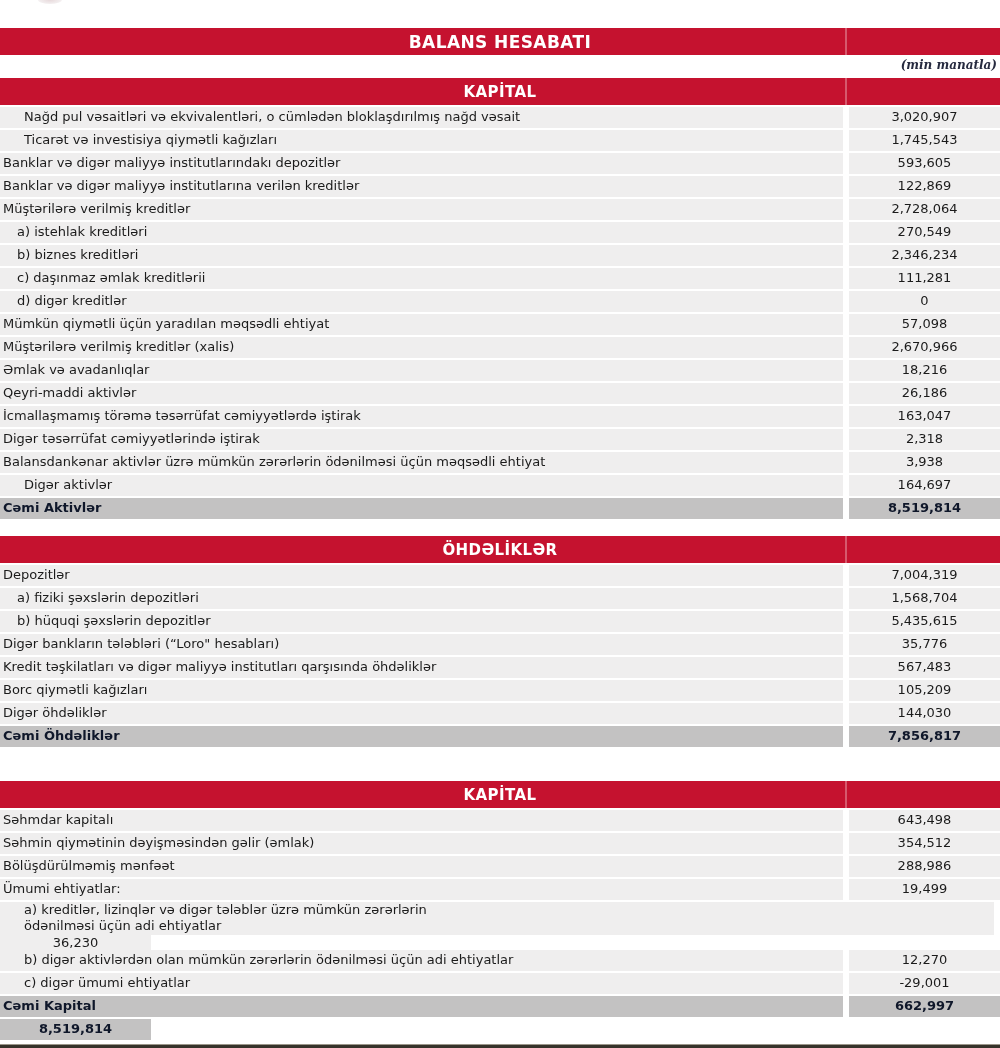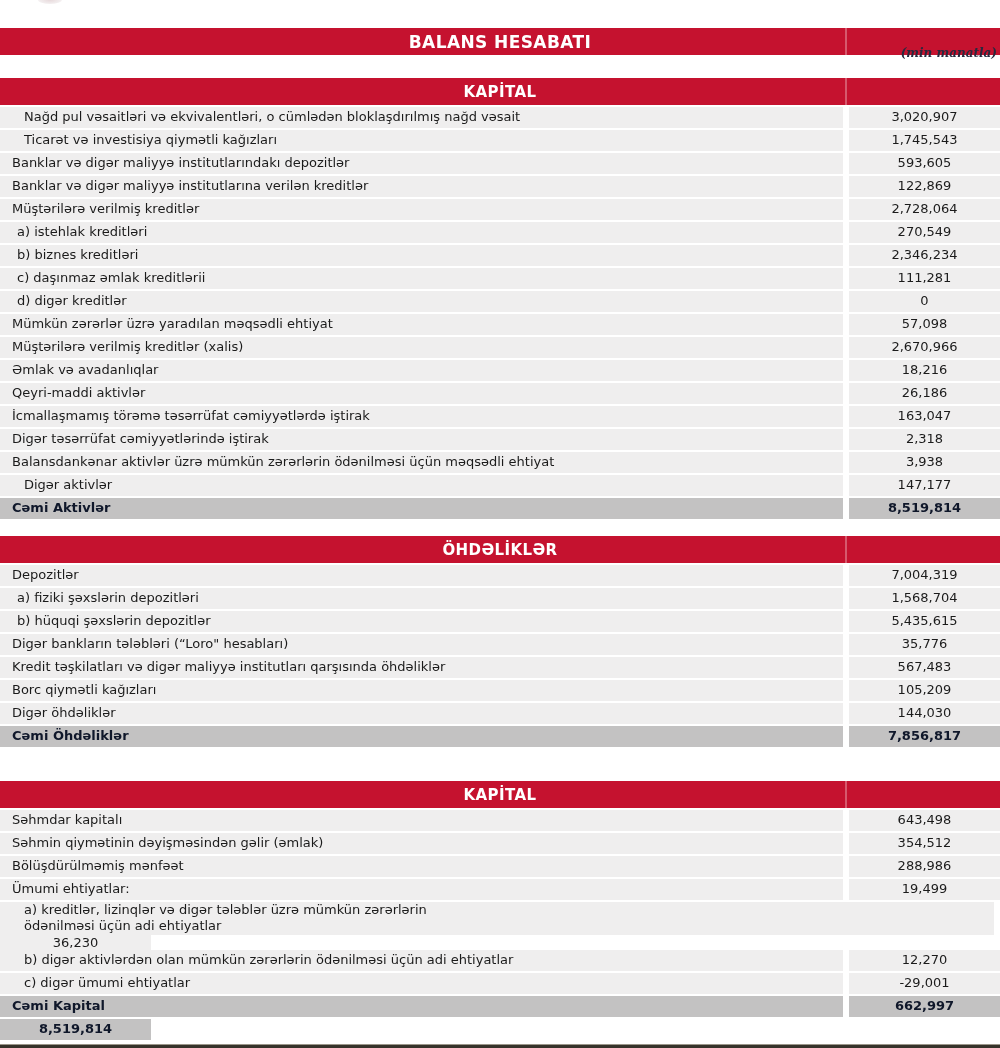--- a/index.html
+++ b/index.html
@@ -31,21 +31,21 @@
     background:rgba(255,255,255,0.30);
   }
 
   .unit-row{
     height:23px;display:flex;align-items:flex-end;justify-content:flex-end;
     padding-right:3px;box-sizing:border-box;position:relative;
   }
   .unit-note{
     font-family:"DejaVu Serif","Liberation Serif",serif;
     font-style:italic;font-weight:bold;font-size:12px;color:var(--note);
-    line-height:1.2;padding-bottom:18px;margin-top:8px;
+    line-height:1.2;padding-bottom:6px;margin-top:8px;
   }
 
   .section-header{
     height:27px;background:var(--red);
     display:flex;align-items:center;justify-content:center;
     position:relative;
   }
   .section-title{
     color:#fff;font-weight:bold;font-size:15px;letter-spacing:.4px;
   }
@@ -55,21 +55,21 @@
   .rows{padding-top:2px;}
   .row{
     display:flex;height:21px;margin-bottom:2px;
   }
   .row .cell{
     background:var(--row-bg);
     display:flex;align-items:center;
     font-size:13px;line-height:1.25;
     box-sizing:border-box;
   }
-  .row .label{flex:1;margin-right:6px;padding-left:12px;white-space:pre-line;}
+  .row .label{flex:1;margin-right:6px;padding-left:3px;white-space:pre-line;}
   .row .value{width:151px;justify-content:center;text-align:center;}
   .row.indent-1 .label{padding-left:24px;}
   .row.indent-2 .label{padding-left:17px;}
   .row.total .cell{background:var(--total-bg);font-weight:bold;color:#0f172a;}
   .row.tall{height:46px;flex-direction:column;}
 
   .bottom-bar{
     margin-top:4px;height:6px;background:var(--footer);
     border-top:1px solid #9B968A;
   }
@@ -135,21 +135,21 @@
     <div class="cell label">c) daşınmaz əmlak kreditlərii</div>
     <div class="cell value">111,281</div>
   </div>
 
   <div class="row indent-2">
     <div class="cell label">d) digər kreditlər</div>
     <div class="cell value">0</div>
   </div>
 
   <div class="row indent-0">
-    <div class="cell label">Mümkün zərərlər üzrə yaradılan məqsədli ehtiyat</div>
+    <div class="cell label">Mümkün qiymətli üçün yaradılan məqsədli ehtiyat</div>
     <div class="cell value">57,098</div>
   </div>
 
   <div class="row indent-0">
     <div class="cell label">Müştərilərə verilmiş kreditlər (xalis)</div>
     <div class="cell value">2,670,966</div>
   </div>
 
   <div class="row indent-0">
     <div class="cell label">Əmlak və avadanlıqlar</div>
@@ -171,21 +171,21 @@
     <div class="cell value">2,318</div>
   </div>
 
   <div class="row indent-0">
     <div class="cell label">Balansdankənar aktivlər üzrə mümkün zərərlərin ödənilməsi üçün məqsədli ehtiyat</div>
     <div class="cell value">3,938</div>
   </div>
 
   <div class="row indent-1">
     <div class="cell label">Digər aktivlər</div>
-    <div class="cell value">147,177</div>
+    <div class="cell value">164,697</div>
   </div>
 
   <div class="row indent-0 total">
     <div class="cell label">Cəmi Aktivlər</div>
     <div class="cell value">8,519,814</div>
   </div>
 </div>
   </section>
 
   <section class="section">

